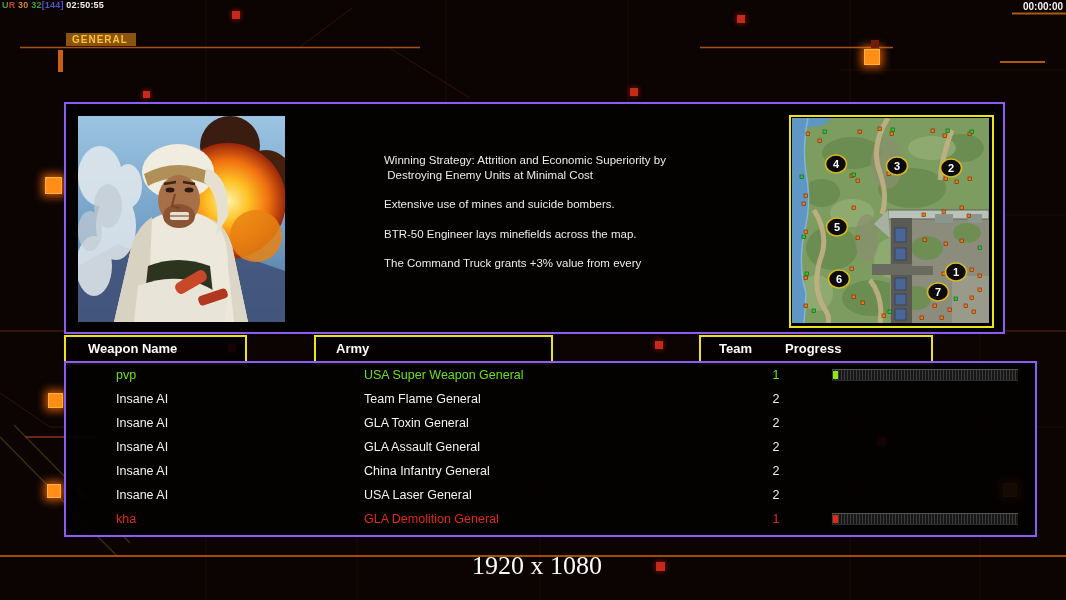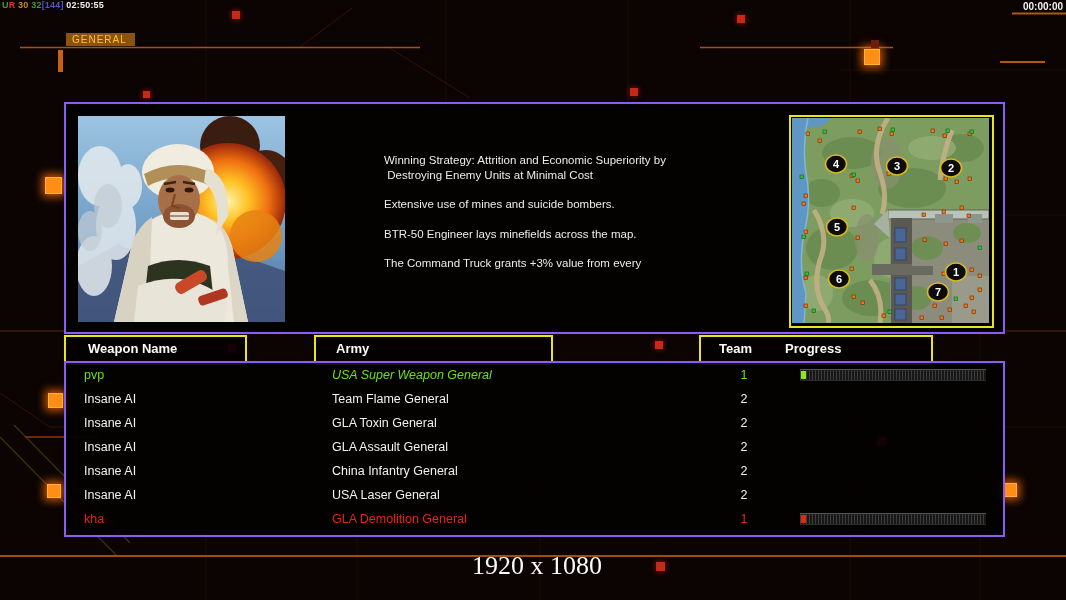--- a/index.html
+++ b/index.html
@@ -9,42 +9,42 @@
   .sq{position:absolute;z-index:1;background:#ff8d16;border:1px solid #ffb23c;
       box-shadow:0 0 9px 3px rgba(255,110,10,.75);}
   .sqr{position:absolute;z-index:1;background:#c6281a;box-shadow:0 0 5px 1px rgba(190,30,15,.5);}
   .sqrd{position:absolute;z-index:1;background:#6e1c10;}
 
   .gentool{position:absolute;left:2px;top:0;z-index:3;font-size:9px;font-weight:bold;
            letter-spacing:.2px;white-space:pre;}
   .timer{position:absolute;right:3px;top:1px;z-index:3;font-size:10px;font-weight:bold;color:#f2f2f2;}
 
   .gtab{position:absolute;left:66px;top:33px;z-index:2;background:#8a5410;color:#ffc233;
-        font-size:10px;font-weight:normal;letter-spacing:1px;padding:1px 8px 1px 6px;}
+        font-size:10px;font-weight:bold;letter-spacing:1px;padding:1px 8px 1px 6px;}
   .namebox{position:absolute;left:64px;top:47px;width:372px;height:31px;z-index:2;
            border:2px solid #e9e41c;background:rgba(2,1,1,.9);}
   .namebox span{display:block;padding-left:12px;line-height:31px;font-size:20px;font-weight:bold;color:#fdfdfd;}
 
   .panel{position:absolute;border:2px solid #8b5cf6;background:rgba(4,1,1,.93);z-index:2;}
   .main{left:64px;top:102px;width:937px;height:228px;}
   .portrait{position:absolute;left:12px;top:12px;width:207px;height:206px;overflow:hidden;background:#274868;}
   .strategy{position:absolute;left:318px;top:49px;width:330px;color:#ececec;font-size:11.5px;line-height:14.5px;}
   .spara{margin-bottom:15px;}
   .sline{white-space:pre;}
   .minimap{position:absolute;left:723px;top:11px;width:199px;height:207px;border:2px solid #e9e41c;
            background:#000;padding:1px;}
 
   .hdr{position:absolute;top:335px;height:26px;border:2px solid #e9e41c;background:rgba(5,1,1,.92);
        z-index:2;color:#fbfbfb;font-size:13px;font-weight:bold;line-height:23px;}
   .hdr1{left:64px;width:157px;padding-left:22px;}
   .hdr2{left:314px;width:215px;padding-left:20px;}
   .hdr3{left:699px;width:212px;padding-left:18px;}
   .hdr3 .progress-label{margin-left:33px;}
 
-  .tablepanel{left:64px;top:361px;width:937px;height:172px;}
+  .tablepanel{left:64px;top:361px;width:937px;height:172px;padding-left:32px;}
   .trow{position:relative;height:24px;font-size:12.5px;line-height:24px;}
   .cname{position:absolute;left:18px;}
   .carmy{position:absolute;left:266px;}
   .cteam{position:absolute;left:666px;width:24px;text-align:center;}
   .pbar{position:absolute;left:734px;top:6px;width:186px;height:12px;
         background:repeating-linear-gradient(90deg,#3c3c3c 0 1px,#181818 1px 3px);
         border-top:1px solid #555;border-bottom:1px solid #2a2a2a;box-sizing:border-box;}
   .pfill{position:absolute;left:1px;top:1px;bottom:1px;width:5px;}
 
   .bottomline{position:absolute;left:0;top:555px;width:1066px;height:2px;background:#9e4e0c;z-index:1;}
@@ -323,21 +323,21 @@
   <div class="hdr hdr2">
     <span>Army</span>
   </div>
   <div class="hdr hdr3">
     <span>Team</span><span class="progress-label">Progress</span>
   </div>
 
   <div class="panel tablepanel" id="rows">
       <div class="trow">
         <span class="cname" style="color: rgb(106, 224, 25);">pvp</span>
-        <span class="carmy" style="color: rgb(106, 224, 25); font-style: italic;">USA Super Weapon General</span>
+        <span class="carmy" style="color: rgb(106, 224, 25);">USA Super Weapon General</span>
         <span class="cteam" style="color: rgb(106, 224, 25);">1</span>
         <div class="pbar">
           <div class="pfill" style="background: rgb(142, 230, 30);"></div>
         </div>
       </div>
       <div class="trow">
         <span class="cname" style="color: rgb(242, 242, 242);">Insane AI</span>
         <span class="carmy" style="color: rgb(242, 242, 242);">Team Flame General</span>
         <span class="cteam" style="color: rgb(242, 242, 242);">2</span>
       </div>

